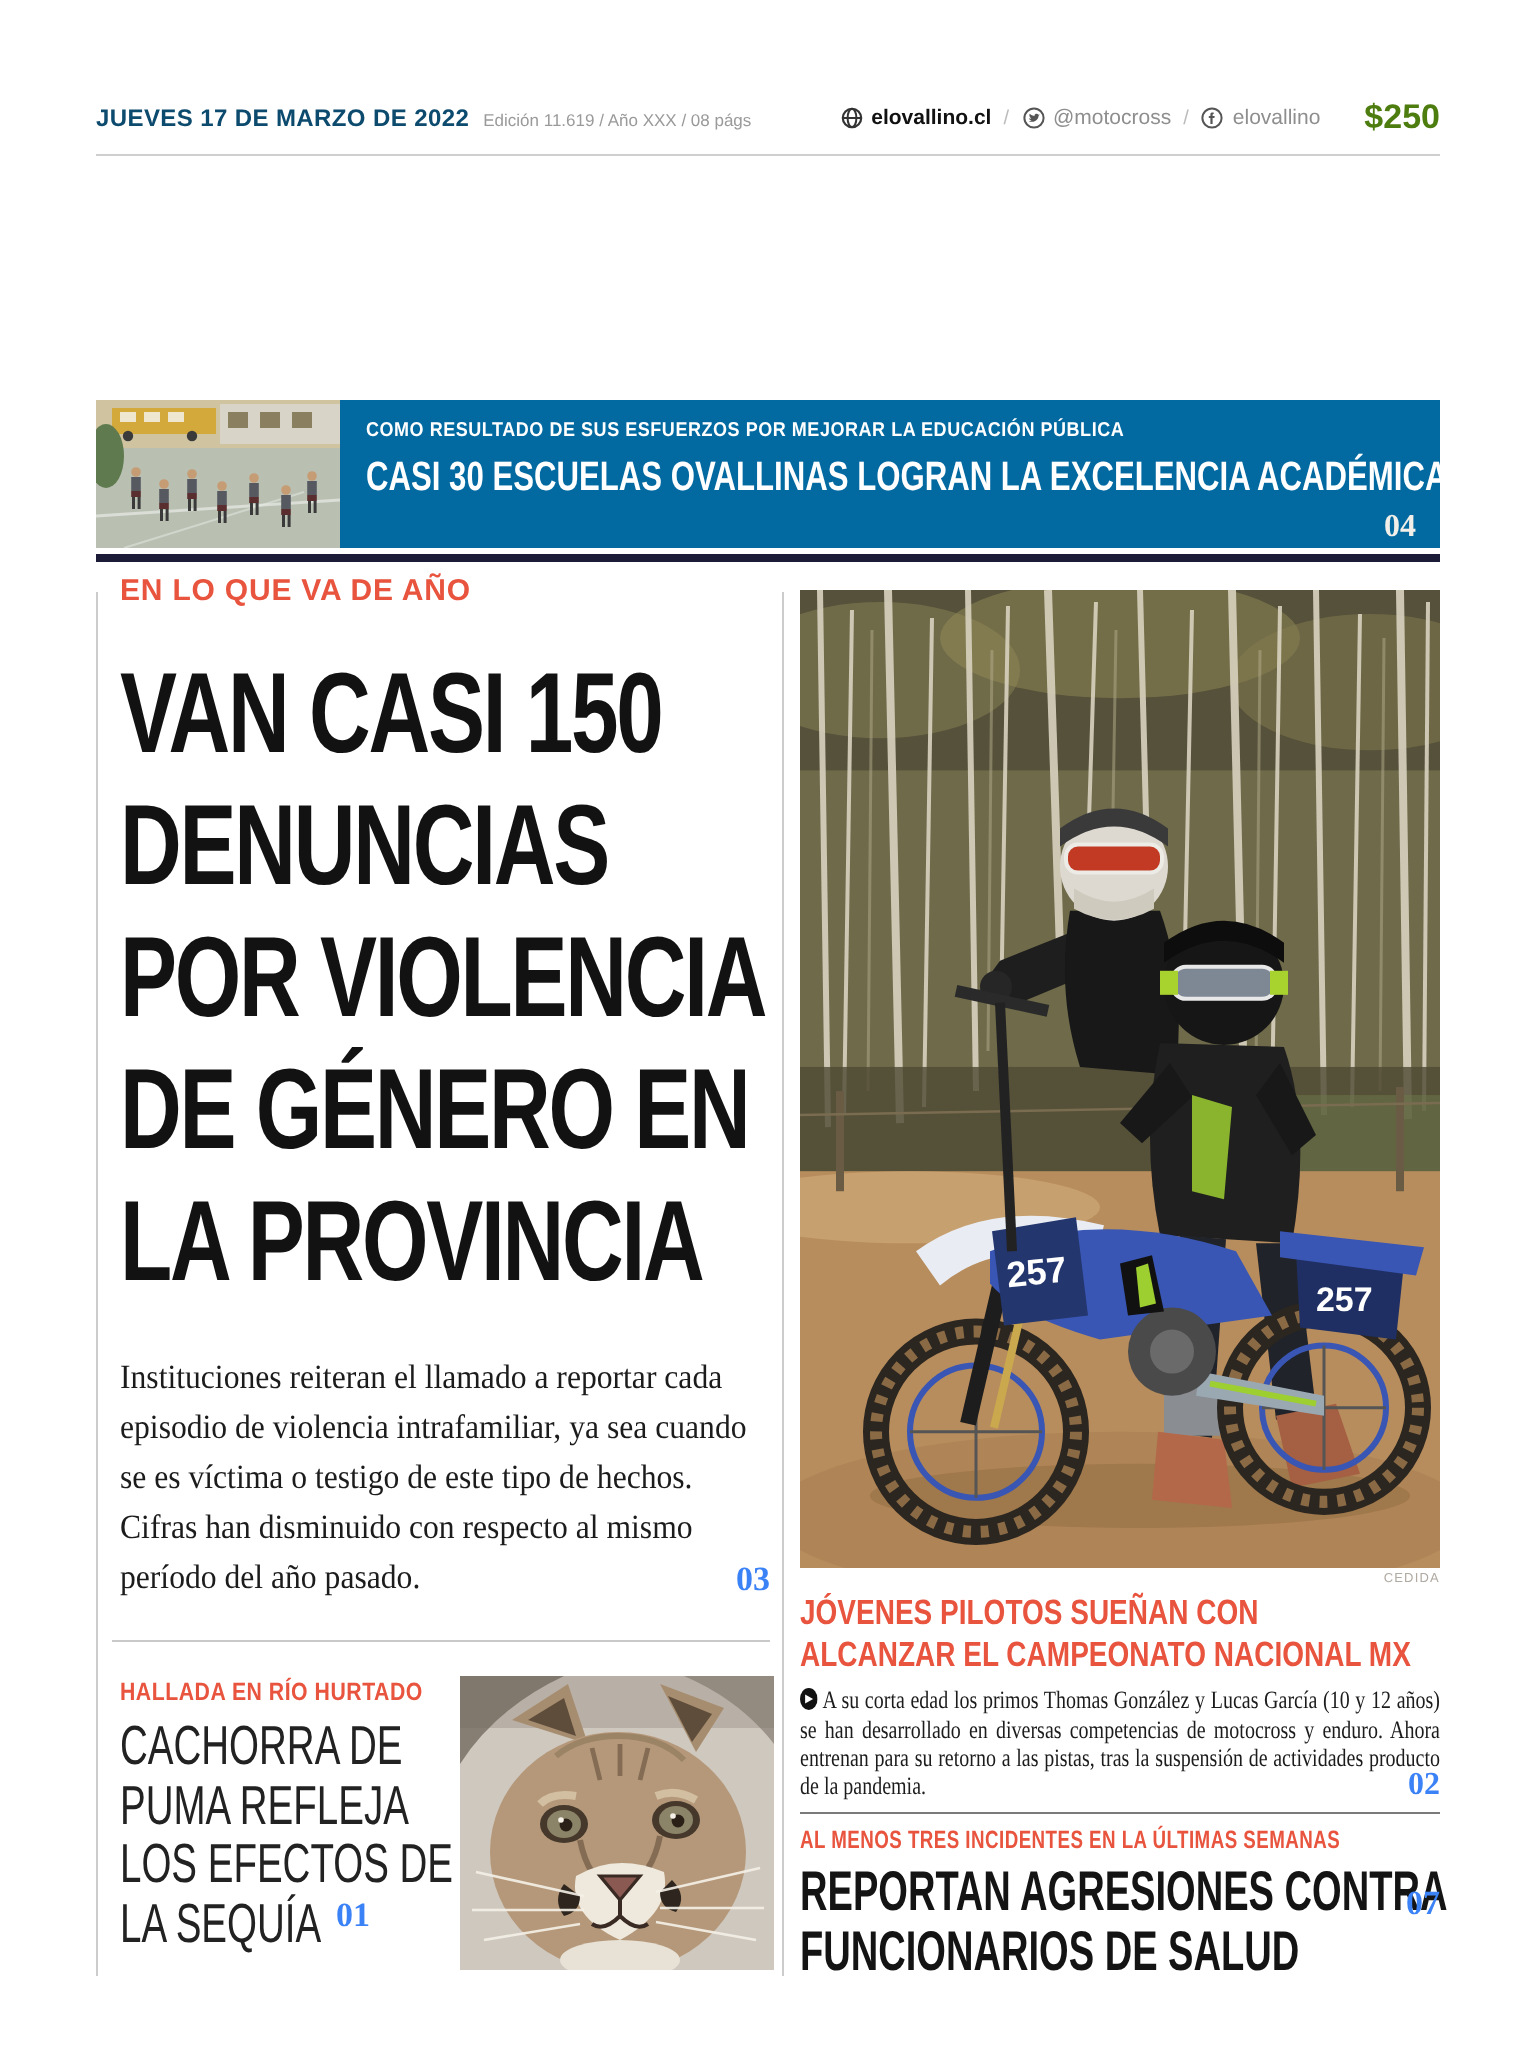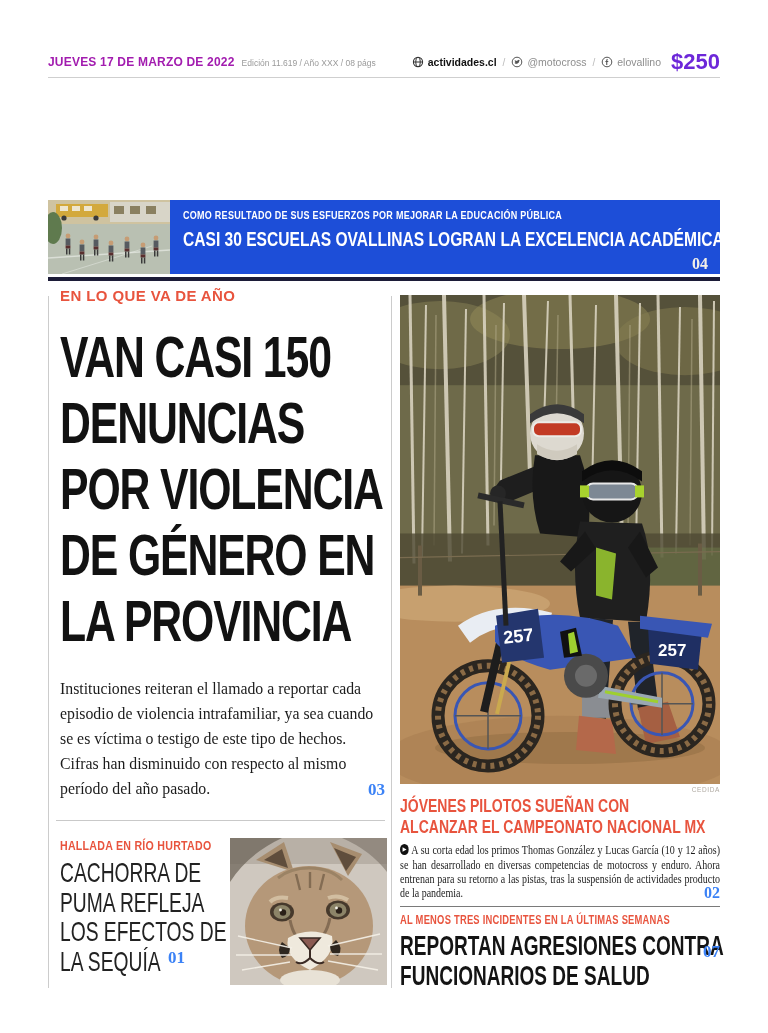--- a/index.html
+++ b/index.html
@@ -15,36 +15,36 @@
   .sx75{transform:scaleX(.75);transform-origin:0 0;}
   .sx76{transform:scaleX(.76);transform-origin:0 0;}
   .sx80{transform:scaleX(.80);transform-origin:0 0;}
   .sx85{transform:scaleX(.85);transform-origin:0 0;}
   .sx90{transform:scaleX(.90);transform-origin:0 0;}
   .sx93{transform:scaleX(.93);transform-origin:0 0;}
 
   
   .topbar { left:48px; top:49px; width:672px; display:flex; justify-content:space-between; align-items:center; }
   .tb-left { display:flex; align-items:baseline; gap:7px; }
-  .tb-date { font-size:12px; font-weight:bold; letter-spacing:.2px; color:#a21caf; }
+  .tb-date { font-size:12px; font-weight:bold; letter-spacing:.2px; color:#0c4a6e; }
   .tb-edition { font-size:8.5px; color:#9a9a9a; }
   .tb-right { display:flex; align-items:center; gap:6px; }
   .tb-soc { display:flex; align-items:center; gap:4px; font-size:10.5px; color:#8e8e8e; }
   .tb-site { font-weight:bold; color:#111; }
   .tb-sep { color:#bcbcbc; font-size:10px; }
-  .tb-price { font-size:22px; font-weight:bold; color:#6d28d9; margin-left:4px; }
+  .tb-price { font-size:17px; font-weight:bold; color:#4d7c0f; margin-left:16px; }
   .rule-top { left:48px; top:77px; width:672px; height:1px; background:#cfcfcf; }
 
   
   .masthead { left:48px; top:84px; width:672px; height:112px; background:#0F9B43;
     display:flex; align-items:center; justify-content:center; }
   .masthead-title { font-size:92px; font-weight:bold; letter-spacing:-4px; color:#ffffff; padding-bottom:8px; }
 
   
-  .banner { left:48px; top:200px; width:672px; height:74px; background:#1d4ed8; display:flex; }
+  .banner { left:48px; top:200px; width:672px; height:74px; background:#0369a1; display:flex; }
   .banner-photo { width:122px; height:74px; flex:0 0 122px; }
   .banner-photo svg { display:block; width:100%; height:100%; }
   .banner-text { position:relative; flex:1; padding:10px 14px 0 13px; overflow:hidden; }
   .banner-kicker { font-size:10px; font-weight:bold; color:#fff; letter-spacing:.3px; }
   .banner-headline { margin-top:6px; font-size:20.5px; font-weight:bold; color:#fff; letter-spacing:0; }
   .banner-page { position:absolute; right:12px; bottom:1px; font-family:Liberation Serif, serif;
     font-weight:bold; font-size:16px; color:#f2efe8; }
   .darkbar { left:48px; top:277px; width:672px; height:4px; background:#1C1C38; }
 
   
@@ -99,21 +99,21 @@
       <span class="tb-date">JUEVES 17 DE MARZO DE 2022</span>
       <span class="tb-edition">Edición 11.619 / Año XXX / 08 págs</span>
     </div>
     <div class="tb-right">
       <span class="tb-soc">
         <svg width="12" height="12" viewBox="0 0 12 12">
           <circle cx="6" cy="6" r="4.6" fill="none" stroke="#333" stroke-width="1.1"></circle>
           <line x1="1.4" y1="6" x2="10.6" y2="6" stroke="#333" stroke-width="1"></line>
           <ellipse cx="6" cy="6" rx="2.2" ry="4.6" fill="none" stroke="#333" stroke-width="1"></ellipse>
         </svg>
-        <span class="tb-site">actividades.cl</span>
+        <span class="tb-site">elovallino.cl</span>
       </span>
       <span class="tb-sep">/</span>
       <span class="tb-soc">
         <svg width="12" height="12" viewBox="0 0 12 12">
           <circle cx="6" cy="6" r="4.8" fill="none" stroke="#555" stroke-width="1"></circle>
           <path d="M3.4 7.6 Q5 8.3 6.6 7.5 Q8.2 6.7 8.3 4.9 L8.9 4.2 L8.2 4.35 Q7.8 3.7 7 3.9 Q6.2 4.1 6.2 5 Q4.8 4.9 3.8 3.9 Q3.4 5.4 4.6 6.3 Q4 6.4 3.4 6.1 Q3.7 7.1 4.8 7.3 Z" fill="#555"></path>
         </svg>
         <span>@motocross</span>
       </span>
       <span class="tb-sep">/</span>

